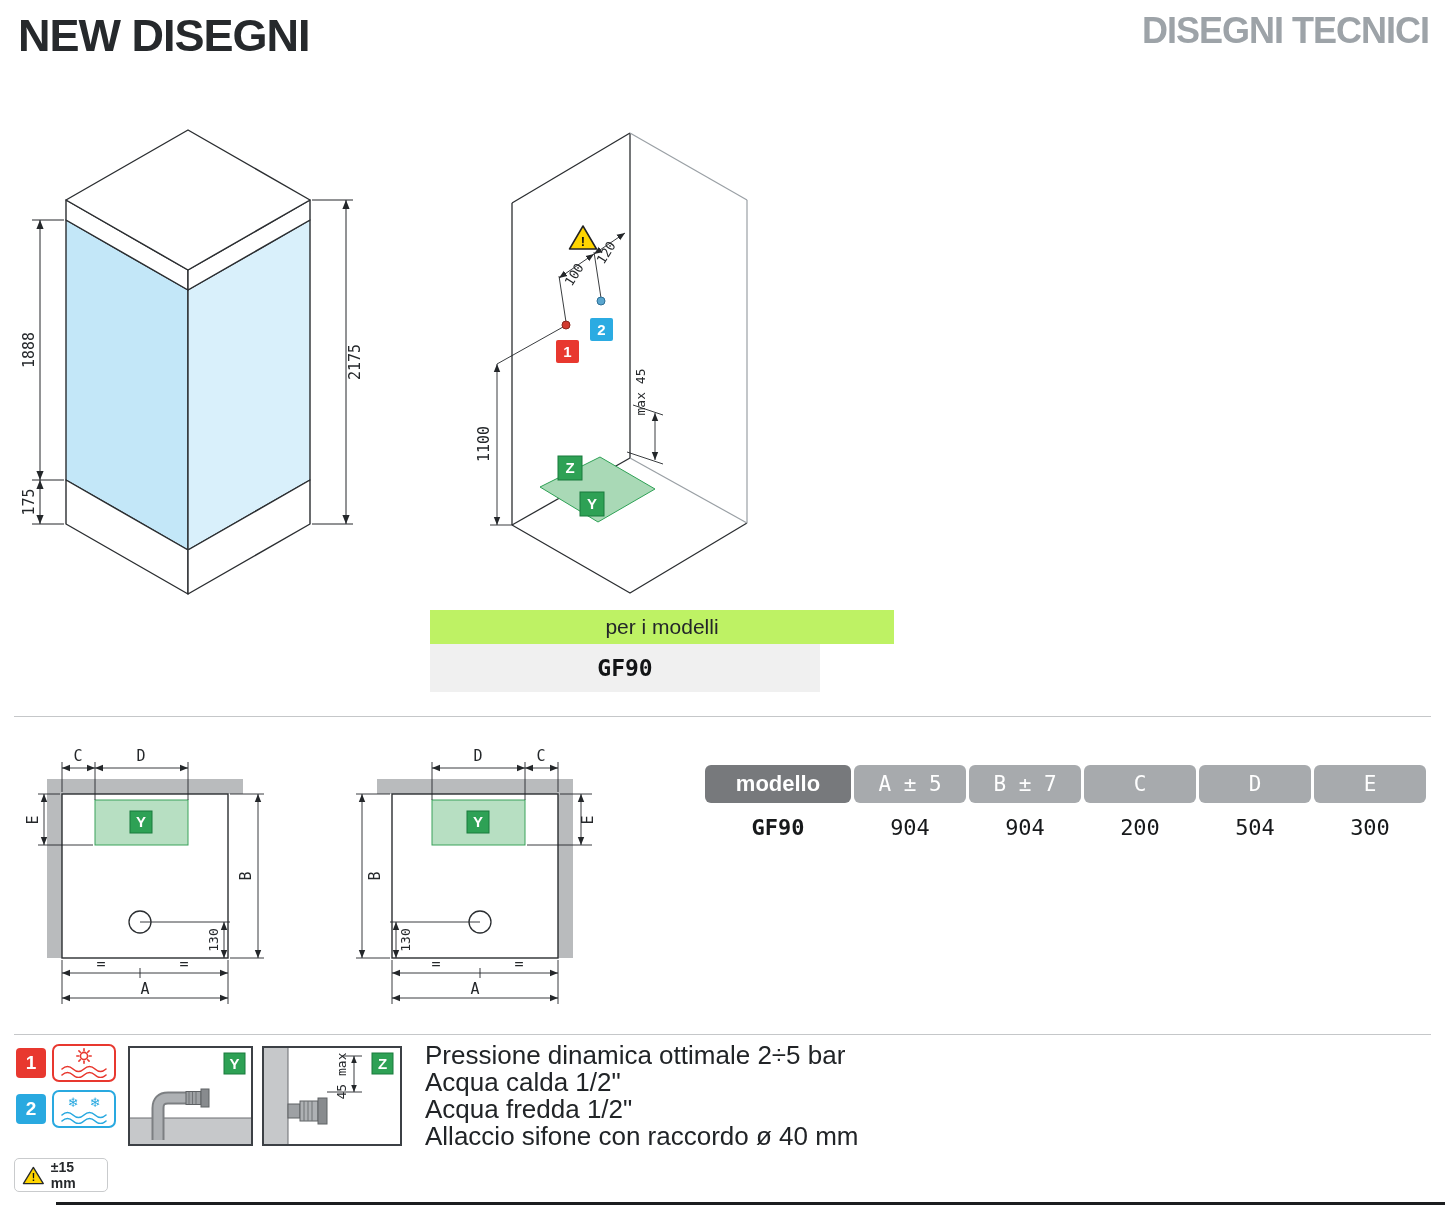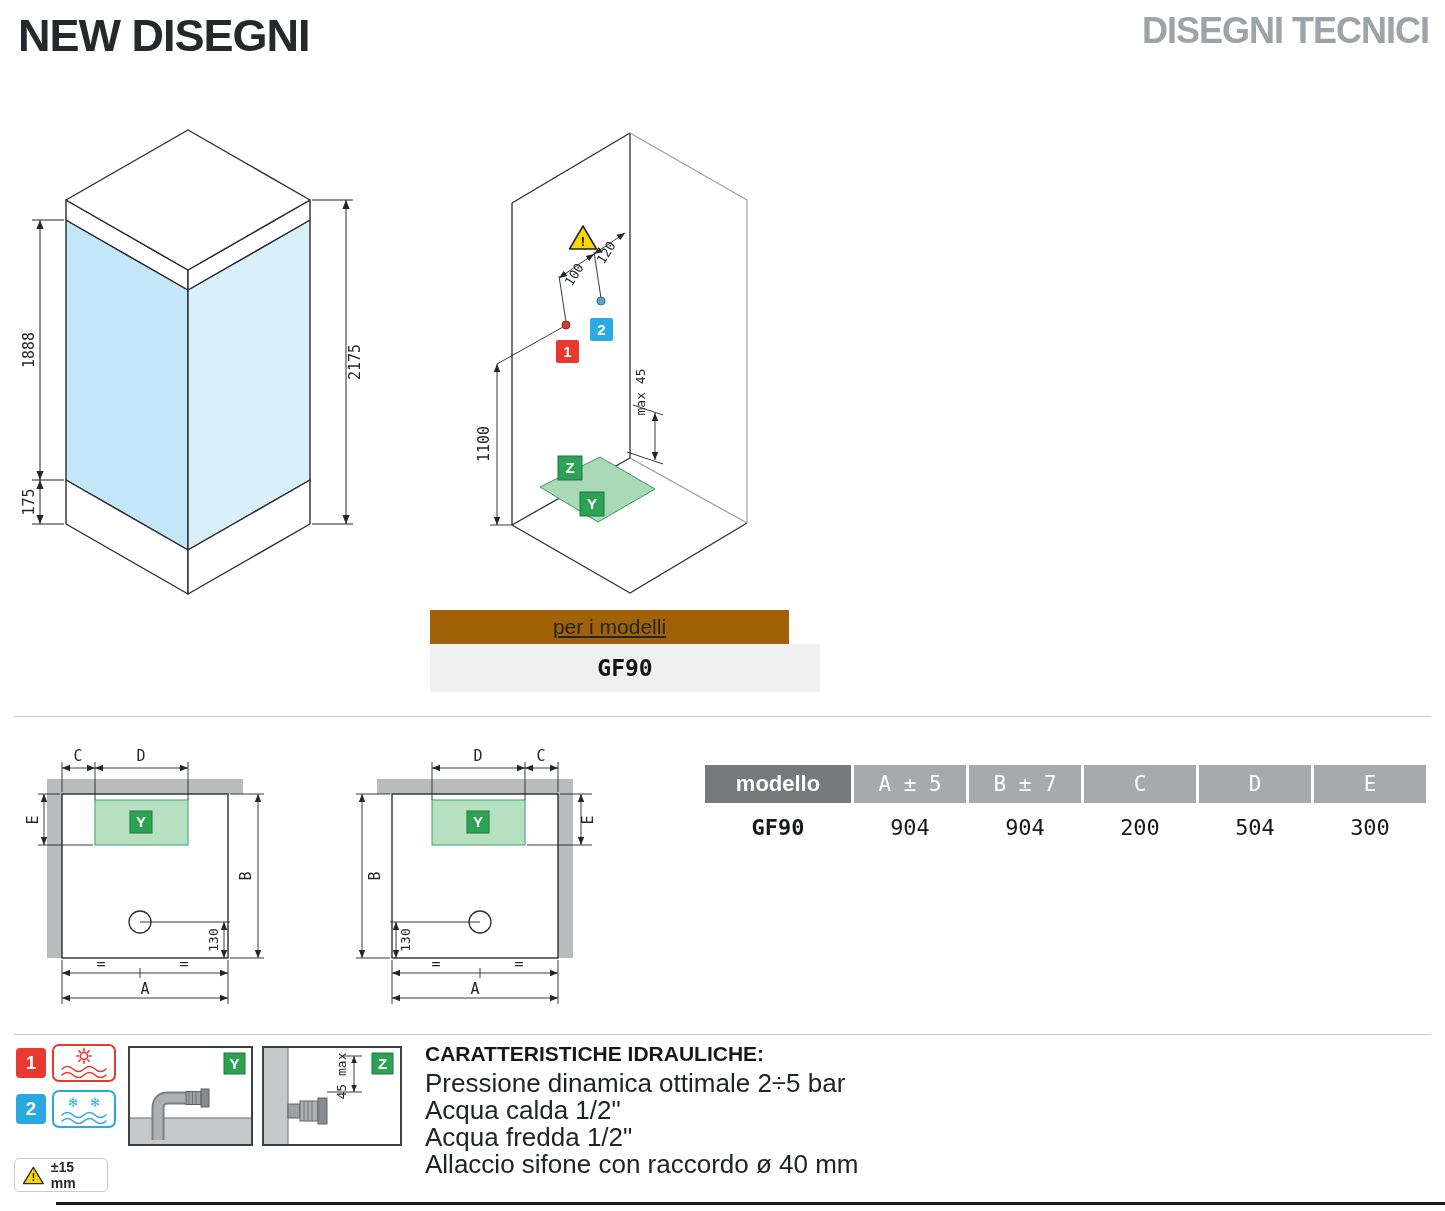--- a/index.html
+++ b/index.html
@@ -10,28 +10,28 @@
 
   .page-title { position:absolute; left:18px; top:10px; font-size:45px; font-weight:700; color:#26292c; letter-spacing:-1px; }
   .page-subtitle { position:absolute; right:16px; top:10px; font-size:36px; font-weight:700; color:#9da3a8; letter-spacing:-1px; }
 
   svg text { font-family:"DejaVu Sans Mono", monospace; fill:#24272a; }
   text.dim { font-size:15px; }
   text.dim-sm { font-size:13px; }
   text.chip-txt { font-family:"Liberation Sans", sans-serif; font-weight:bold; fill:#fff; font-size:15px; }
 
   .band { position:absolute; display:flex; align-items:center; justify-content:center; }
-  .band-caption { left:430px; top:610px; width:359px; height:34px; background:#a16207; font-size:21px; color:#232629;text-decoration:underline; }
+  .band-caption { left:430px; top:610px; width:464px; height:34px; background:#bef264; font-size:21px; color:#232629; }
   .band-model { left:430px; top:644px; width:390px; height:48px; background:#f0f0f0; font-family:"DejaVu Sans Mono",monospace; font-weight:bold; font-size:23px; color:#121416; }
 
   .divider { position:absolute; left:14px; width:1417px; height:1px; background:#c5c7c9; }
 
   .spec-table { position:absolute; left:705px; top:765px; width:726px; }
   .spec-head, .spec-row { display:flex; gap:3px; }
-  .th { height:38px; flex:0 0 112px; background:#a7aaad; color:#fff; display:flex; align-items:center; justify-content:center; font-family:"DejaVu Sans Mono",monospace; font-size:21px; }
+  .th { height:38px; flex:0 0 112px; background:#a7aaad; color:#fff; display:flex; align-items:center; justify-content:center; font-family:"DejaVu Sans Mono",monospace; font-size:21px;border-radius:6px; }
   .th0 { flex:0 0 146px; background:#77797c; font-family:"Liberation Sans",sans-serif; font-weight:bold; font-size:22px; }
   .td { height:48px; flex:0 0 112px; display:flex; align-items:center; justify-content:center; font-family:"DejaVu Sans Mono",monospace; font-size:22px; color:#17191b; }
   .td0 { flex:0 0 146px; font-weight:bold; }
 
   .chip { position:absolute; width:30px; height:30px; border-radius:4px; color:#fff; font-weight:bold; font-size:19px; display:flex; align-items:center; justify-content:center; }
   .chip-hot { left:16px; top:1048px; background:#e8382f; }
   .chip-cold { left:16px; top:1094px; background:#29a9e0; }
   .iconbox { position:absolute; width:64px; height:38px; border-radius:7px; display:flex; align-items:center; justify-content:center; background:#fff; }
   .iconbox-hot { left:52px; top:1044px; border:2px solid #e8382f; }
   .iconbox-cold { left:52px; top:1090px; border:2px solid #29a9e0; }
@@ -343,21 +343,20 @@
       </g>
       <text class="dim-sm" transform="translate(82,28) rotate(-90)" text-anchor="middle">45 max</text>
       <g>
         <rect x="108" y="5" width="21" height="21" fill="#2ea155" stroke="#187b3c"></rect>
         <text class="chip-txt" x="118.5" y="20.5" text-anchor="middle">Z</text>
       </g>
     </svg>
   </div>
 
   <div class="hydraulics">
-    <div class="hyd-title">CARATTERISTICHE IDRAULICHE:</div>
     <div class="hyd-line">Pressione dinamica ottimale 2÷5 bar</div>
     <div class="hyd-line">Acqua calda 1/2"</div>
     <div class="hyd-line">Acqua fredda 1/2"</div>
     <div class="hyd-line">Allaccio sifone con raccordo ø 40 mm</div>
   </div>
 
   <div class="bottom-rule"></div>
 
 </div>
 

